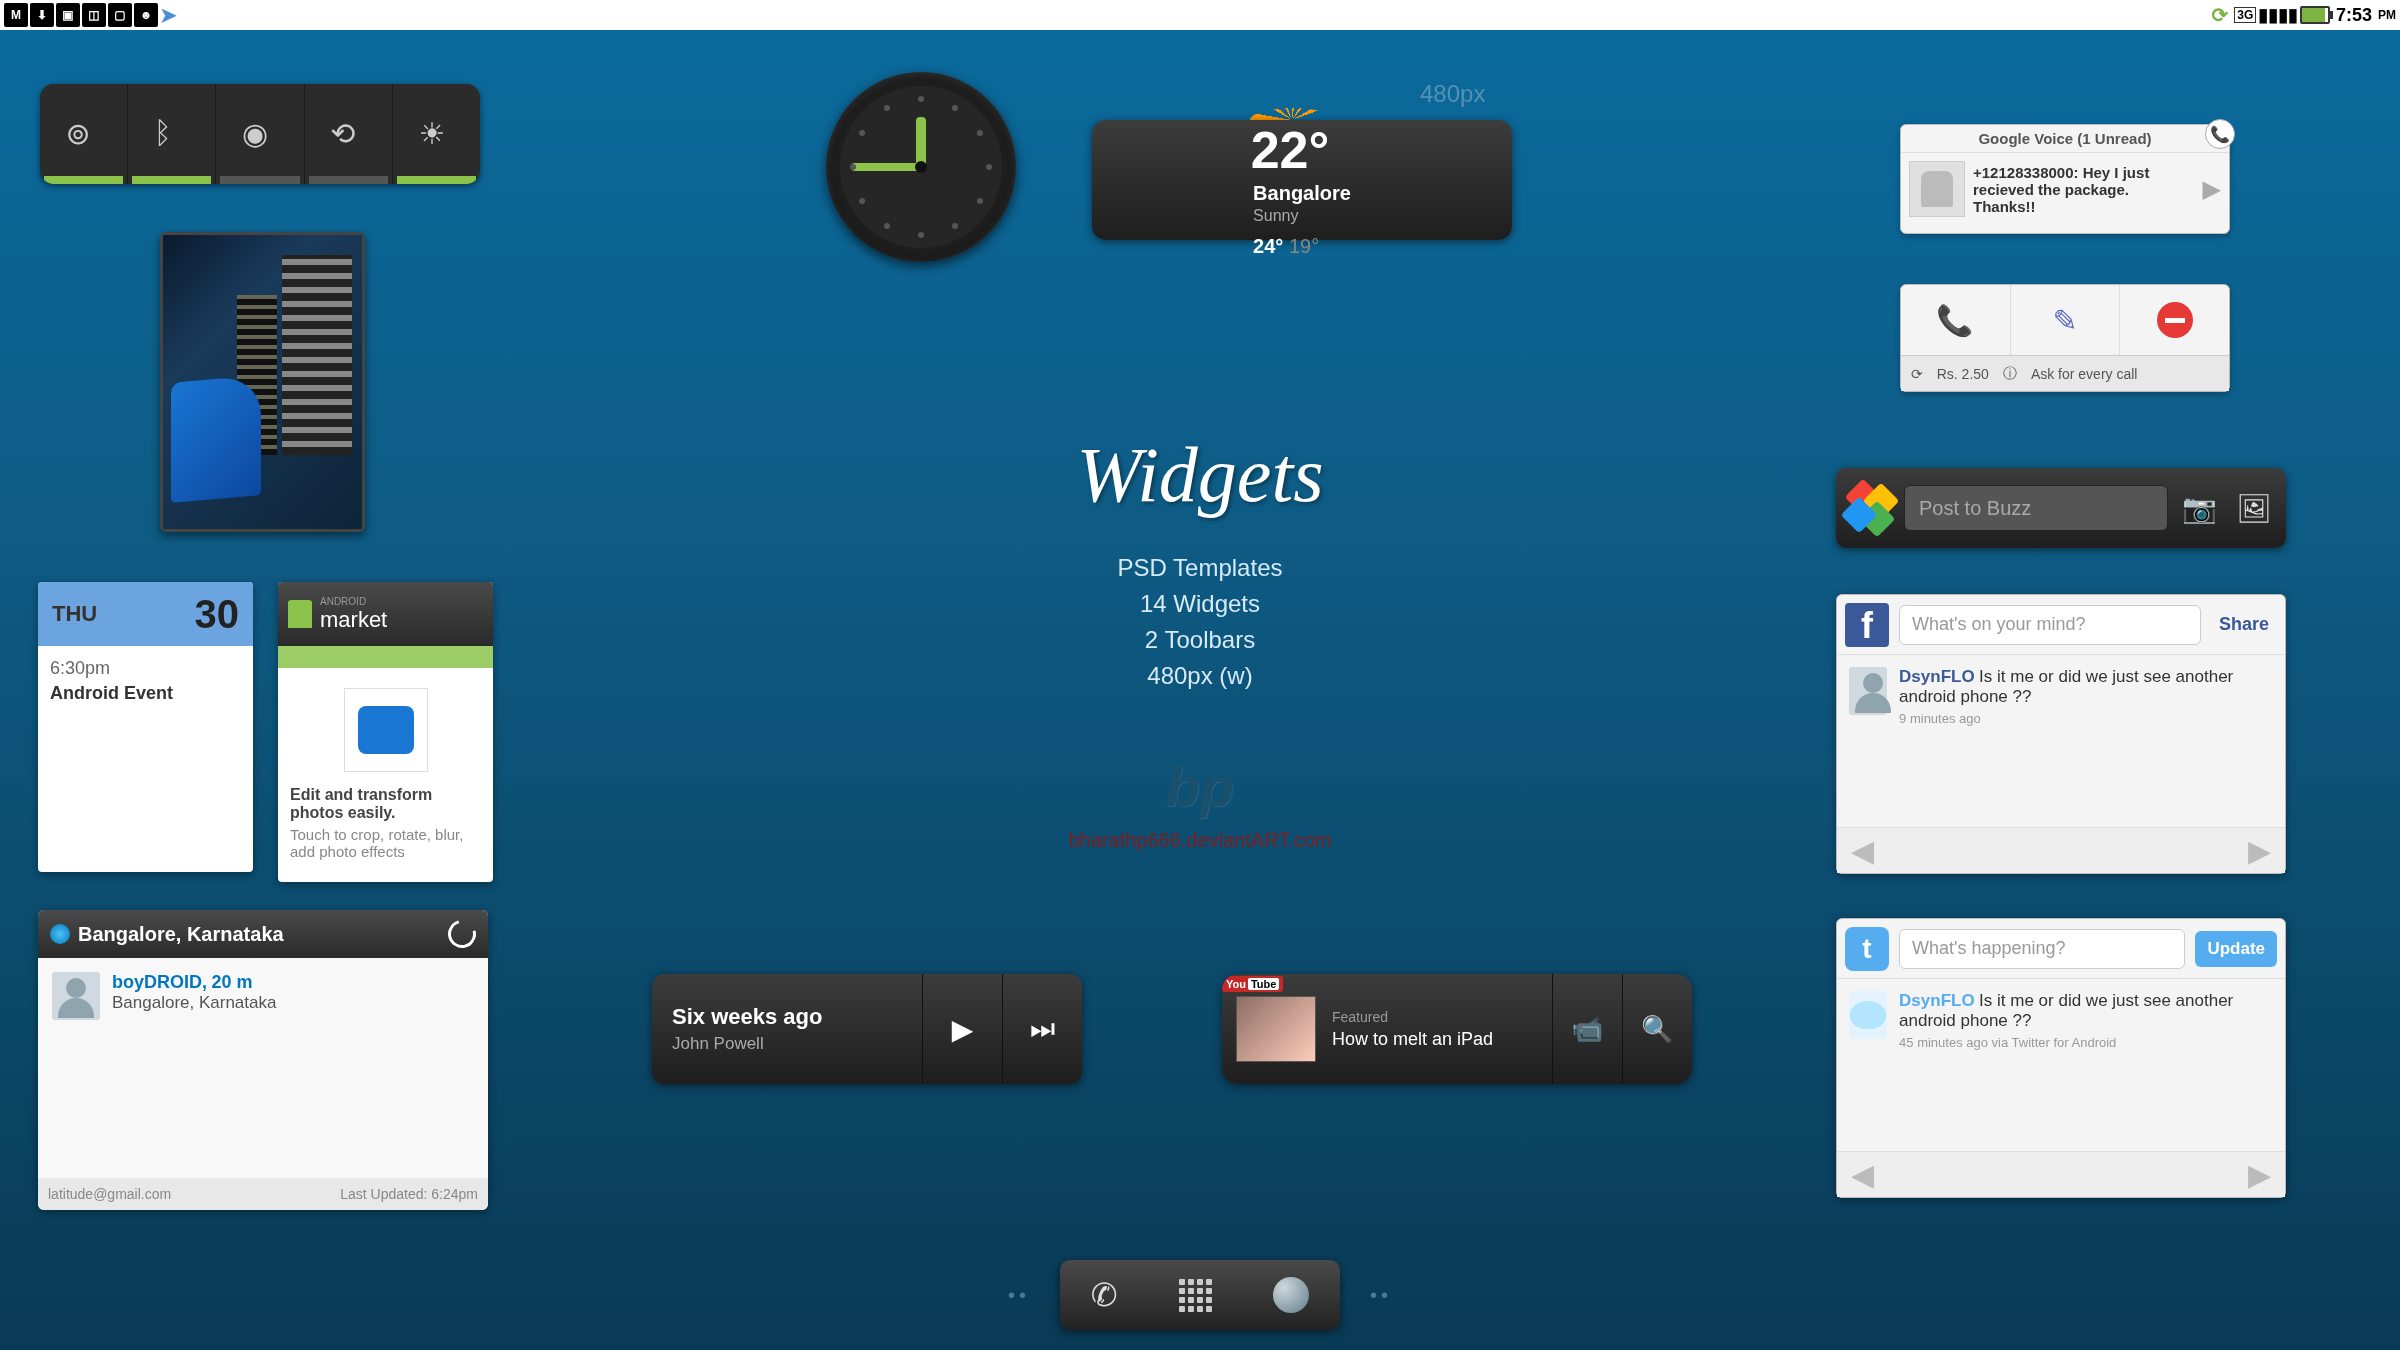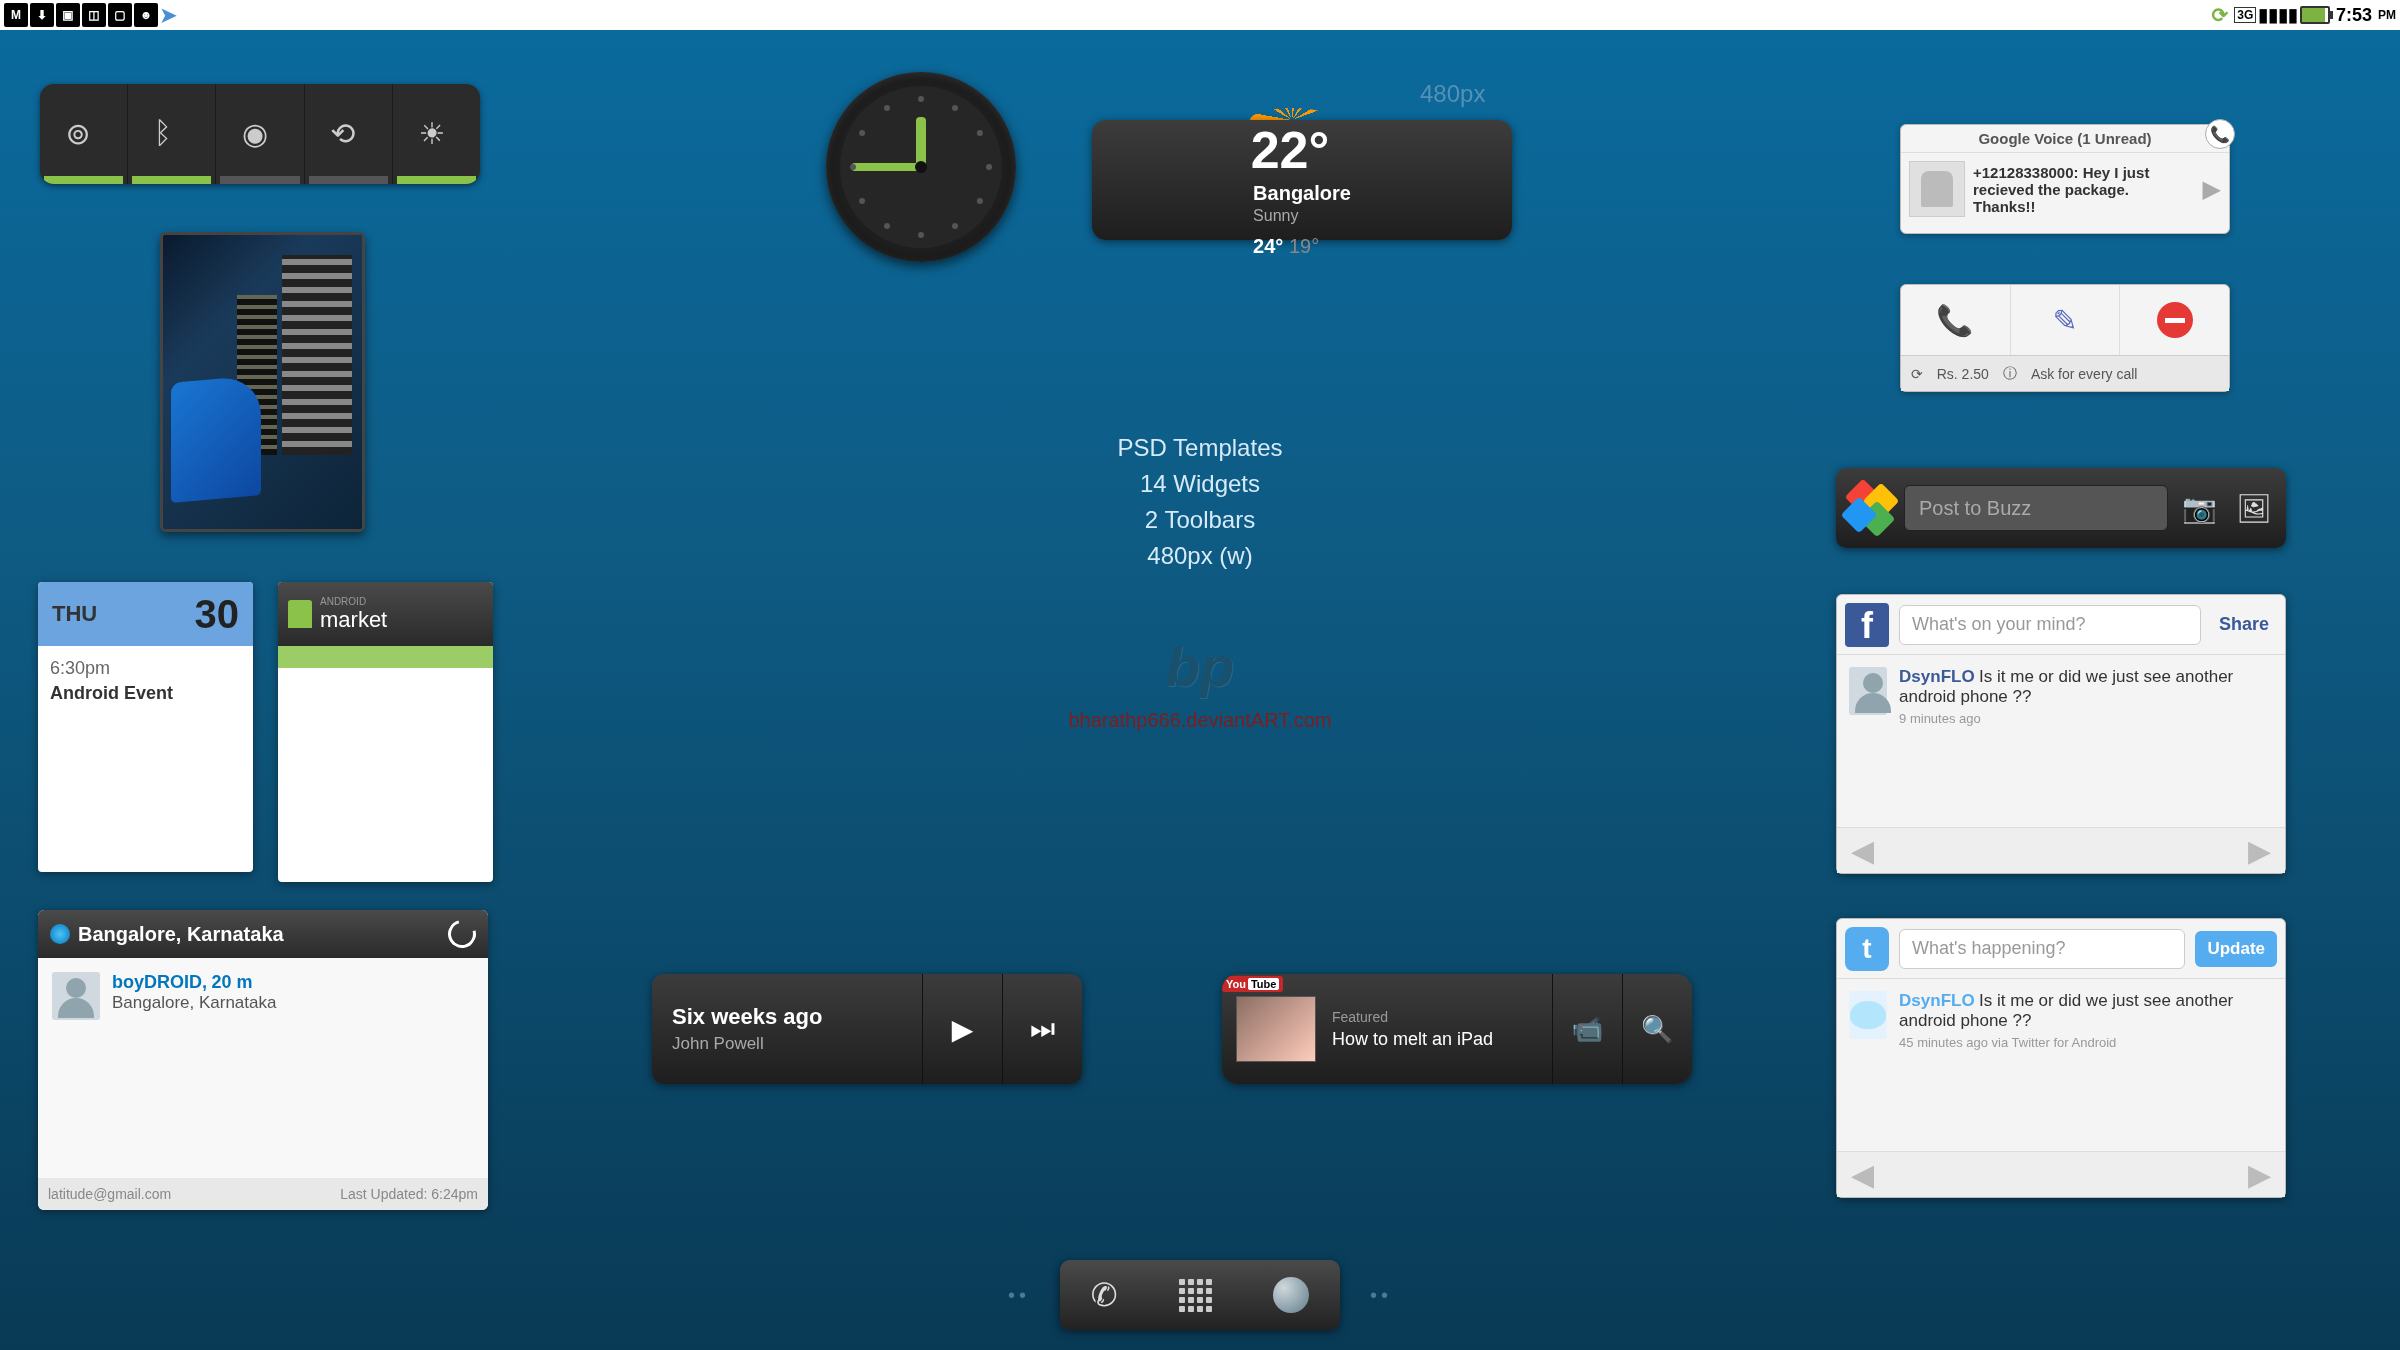--- a/index.html
+++ b/index.html
@@ -249,20 +249,21 @@
   <div class="sun"></div>
   <div class="temp">22°</div>
   <div class="wloc">
     <div class="city">Bangalore</div>
     <div class="cond">Sunny</div>
     <div class="hl"><b>24°</b> <span class="lo">19°</span></div>
   </div>
 </div>
 
 <div class="center-text">
+  <h1>Widgets</h1>
   <p>PSD Templates</p>
   <p>14 Widgets</p>
   <p>2 Toolbars</p>
   <p>480px (w)</p>
   <div class="bp-logo">
     <div class="mark">bp</div>
     <div class="url">bharathp666.deviantART.com</div>
   </div>
 </div>
 
@@ -276,20 +277,27 @@
     <div class="ev">Android Event</div>
   </div>
 </div>
 
 <div class="market-widget">
   <div class="market-head">
     <div class="bag"></div>
     <div><span class="sm">ANDROID</span><span class="txt">market</span></div>
   </div>
   <div class="market-strip"></div>
+  <div class="market-body">
+    <div class="market-icon">
+        <div class="inner"></div>
+      </div>
+    <div class="bold">Edit and transform photos easily.</div>
+    <div class="sub">Touch to crop, rotate, blur, add photo effects</div>
+  </div>
 </div>
 
 <div class="latitude-widget">
   <div class="lat-head">
     <div class="loc">
         <div class="globe"></div>
         <span>Bangalore, Karnataka</span>
       </div>
     <div class="refresh"></div>
   </div>

